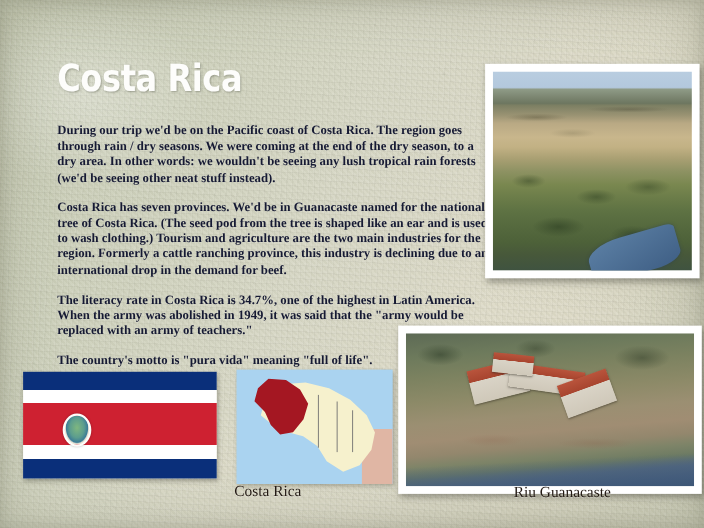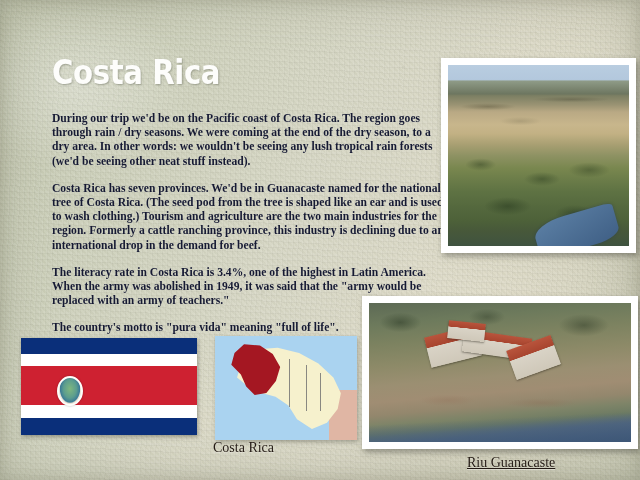--- a/index.html
+++ b/index.html
@@ -216,33 +216,33 @@
   
   .caption {
     color: #231a14;
     font-family: "Liberation Serif", serif;
     font-size: 14px;
     line-height: 16px;
     text-shadow: 0 1px 1px rgba(255,255,255,0.4);
   }
   #cap-flag   { left: 57px;  top: 448px; margin-top: 40px; }
   #cap-map    { left: 213px; top: 440px; }
-  #cap-resort { left: 467px; top: 455px; text-decoration: underline; }
+  #cap-resort { left: 467px; top: 441px; }
 </style>
 </head>
 <body>
 
 <div id="slide">
 
   <div class="layer" id="title">Costa Rica</div>
 
   <div class="layer" id="body-text">
     <p>During our trip we'd be on the Pacific coast of Costa Rica. The region goes through rain / dry seasons. We were coming at the end of the dry season, to a dry area. In other words: we wouldn't be seeing any lush tropical rain forests (we'd be seeing other neat stuff instead).</p>
     <p>Costa Rica has seven provinces. We'd be in Guanacaste named for the national tree of Costa Rica. (The seed pod from the tree is shaped like an ear and is used to wash clothing.) Tourism and agriculture are the two main industries for the region. Formerly a cattle ranching province, this industry is declining due to an international drop in the demand for beef.</p>
-    <p>The literacy rate in Costa Rica is 3.4%, one of the highest in Latin America. When the army was abolished in 1949, it was said that the "army would be replaced with an army of teachers."</p>
+    <p>The literacy rate in Costa Rica is 34.7%, one of the highest in Latin America. When the army was abolished in 1949, it was said that the "army would be replaced with an army of teachers."</p>
     <p>The country's motto is "pura vida" meaning "full of life".</p>
   </div>
 
   <div class="layer photo-frame" id="photo-landscape">
     <div class="photo-inner">
       <div class="art-landscape"></div>
     </div>
   </div>
 
   <div class="layer photo-frame" id="photo-resort">

